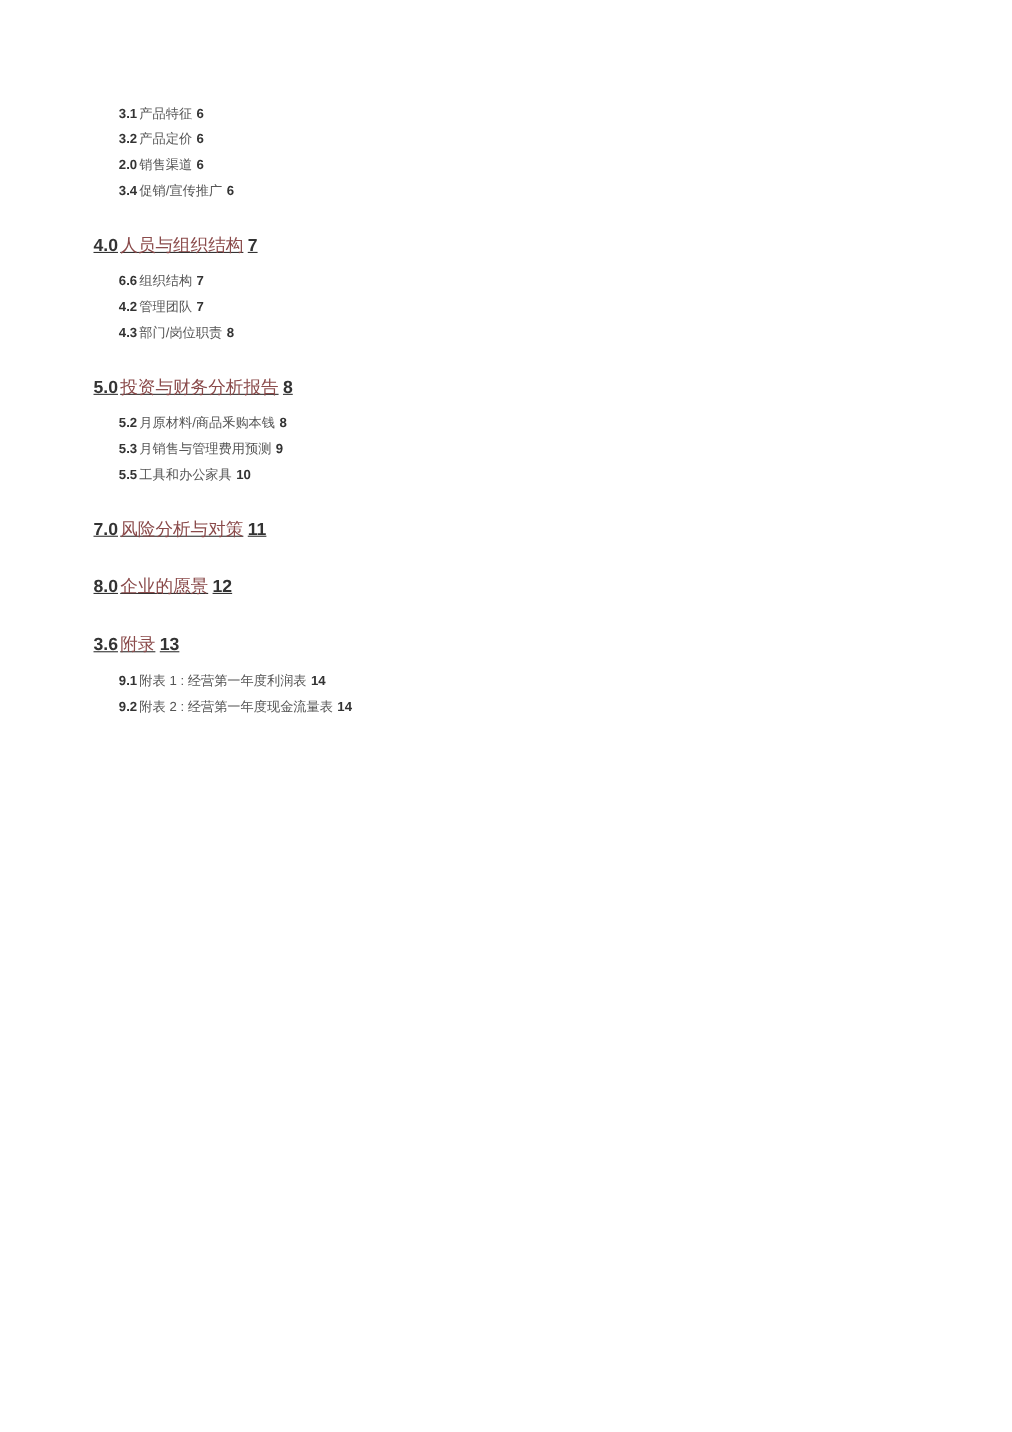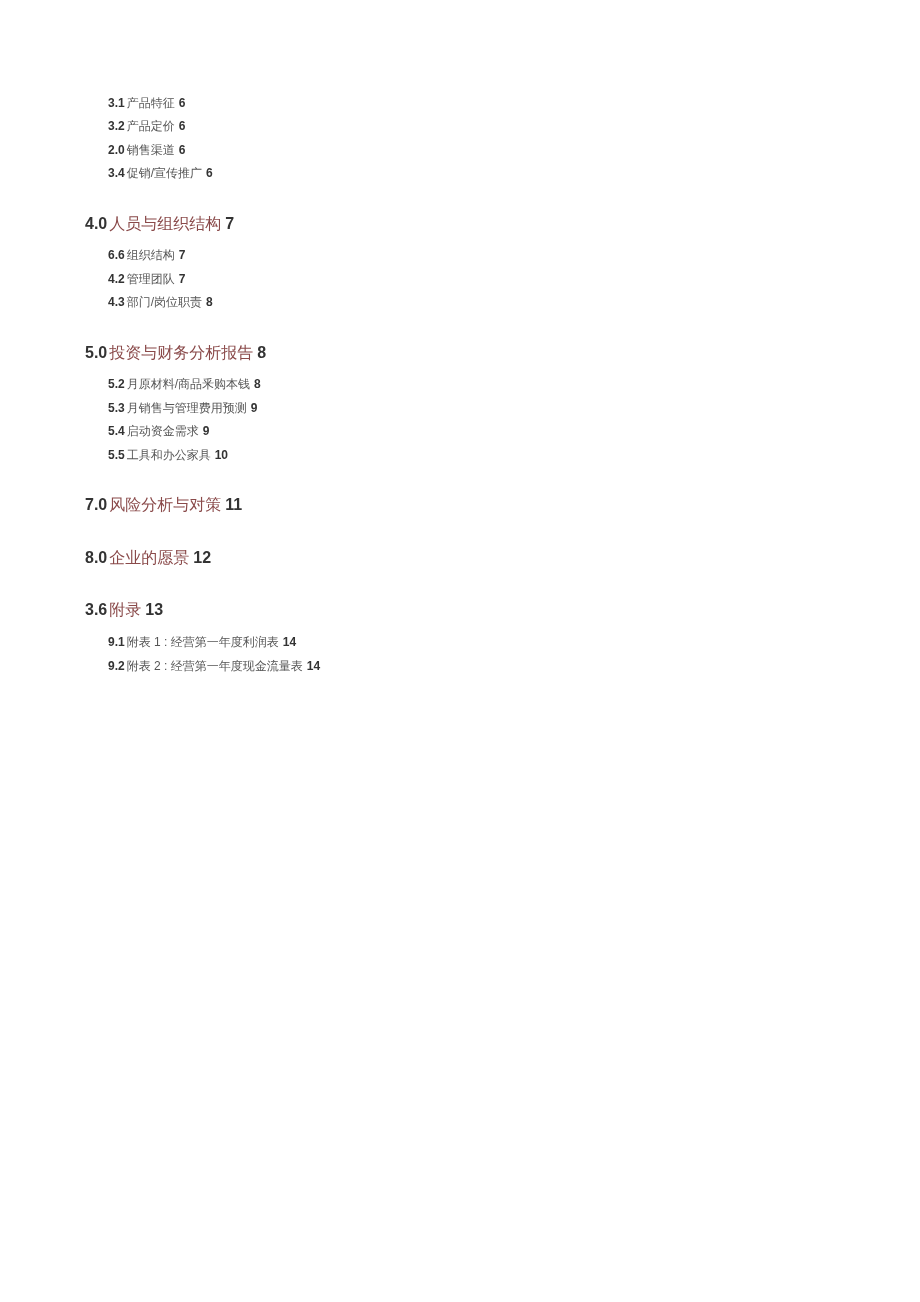--- a/index.html
+++ b/index.html
@@ -16,20 +16,21 @@
       color: #333;
     }
     .toc-section {
       margin-bottom: 24px;
     }
     .toc-item-h1 {
       font-size: 16px;
       line-height: 1.8;
       color: #333;
       margin-bottom: 6px;
+      text-decoration: underline;
     }
     .toc-item-h1 .num {
       font-weight: 700;
       color: #333;
     }
     .toc-item-h1 .title {
       color: #8a4a4a;
       font-weight: 400;
       margin-left: 2px;
     }
@@ -80,21 +81,20 @@
         <div class="toc-item-h2"><span class="num">6.6</span><span class="title">组织结构</span><span class="page">7</span></div>
         <div class="toc-item-h2"><span class="num">4.2</span><span class="title">管理团队</span><span class="page">7</span></div>
         <div class="toc-item-h2"><span class="num">4.3</span><span class="title">部门/岗位职责</span><span class="page">8</span></div>
       </div>
     </div>
     <div class="toc-section">
       <div class="toc-item-h1"><span class="num">5.0</span><span class="title">投资与财务分析报告</span><span class="page">8</span></div>
       <div class="sub-list">
         <div class="toc-item-h2"><span class="num">5.2</span><span class="title">月原材料/商品釆购本钱</span><span class="page">8</span></div>
         <div class="toc-item-h2"><span class="num">5.3</span><span class="title">月销售与管理费用预测</span><span class="page">9</span></div>
-        <div class="toc-item-h2"><span class="num">5.4</span><span class="title">启动资金需求</span><span class="page">9</span></div>
         <div class="toc-item-h2"><span class="num">5.5</span><span class="title">工具和办公家具</span><span class="page">10</span></div>
       </div>
     </div>
     <div class="toc-section">
       <div class="toc-item-h1"><span class="num">7.0</span><span class="title">风险分析与对策</span><span class="page">11</span></div>
       <div class="sub-list"></div>
     </div>
     <div class="toc-section">
       <div class="toc-item-h1"><span class="num">8.0</span><span class="title">企业的愿景</span><span class="page">12</span></div>
       <div class="sub-list"></div>

